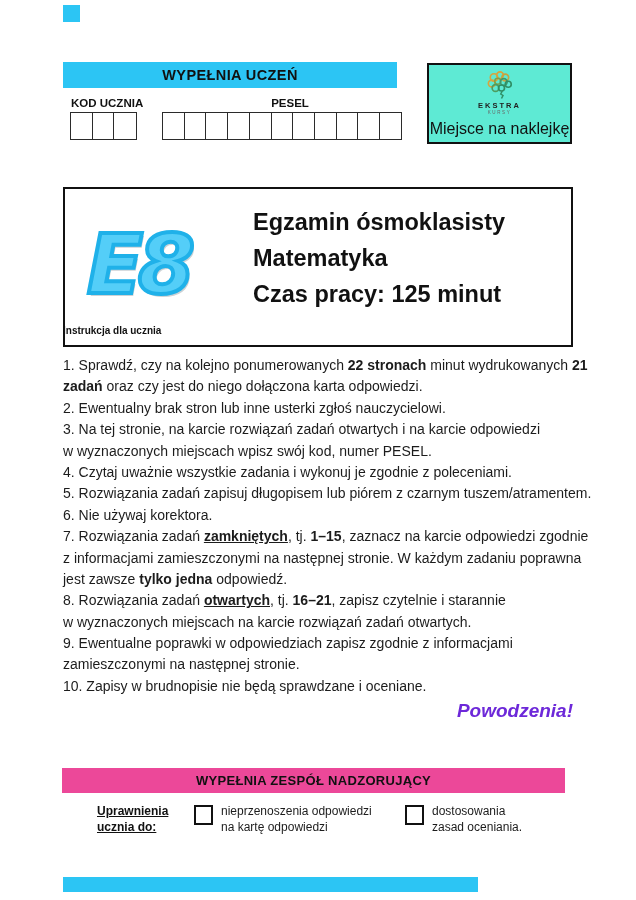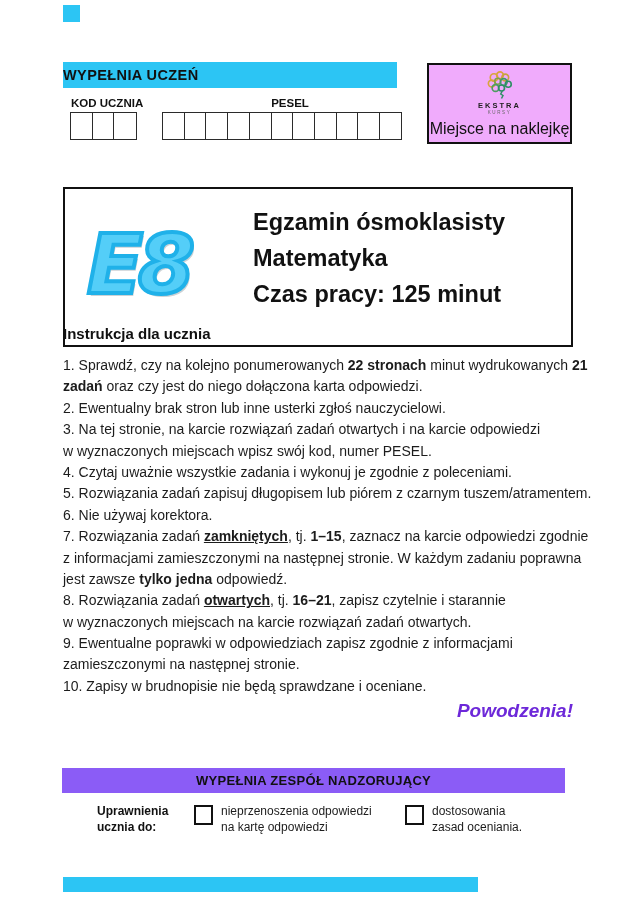--- a/index.html
+++ b/index.html
@@ -9,39 +9,39 @@
     position:relative; width:636px; height:900px; background:#ffffff;
     overflow:hidden; margin:0 auto;
   }
   .abs { position:absolute; }
 
   
   .accent-bg { background:#2CC5F4; }
   .corner-mark { left:63px; top:5px; width:17px; height:17px; }
   .student-header {
     left:63px; top:62px; width:334px; height:26px;
-    display:flex; align-items:center; 
+    display:flex; align-items:center; justify-content:center;
     font-weight:bold; font-size:14.5px; letter-spacing:.4px; color:#111;
   }
 
   .field-label { font-weight:bold; font-size:11.5px; color:#111; }
   .kod-label   { left:71px;  top:97px; }
   .pesel-label { left:162px; top:97px; width:256px; text-align:center; }
 
   .box-row { display:flex; }
   .kod-boxes   { left:70px;  top:112px; }
   .pesel-boxes { left:162px; top:112px; }
   .cell {
     width:23.3px; height:28px; border:1.6px solid #2b2b2b;
     margin-right:-1.6px; background:#fff;
   }
 
   .sticker-box {
     left:427px; top:63px; width:145px; height:81px;
-    border:2px solid #111; background:#f0abfc; text-align:center; padding-top:5px;
+    border:2px solid #111; background:#5eead4; text-align:center; padding-top:5px;
   }
   .brain-icon { display:block; margin:0 auto; }
   .logo-name { font-size:7.5px; font-weight:bold; letter-spacing:2px; color:#222; margin-top:1px; }
   .logo-sub  { font-size:4.5px; letter-spacing:1.6px; color:#666; }
   .sticker-label { font-size:16px; color:#111; margin-top:5px; }
 
   .title-box {
     left:63px; top:187px; width:510px; height:160px;
     border:2px solid #111; background:#fff;
   }
@@ -50,37 +50,37 @@
     font-family:"DejaVu Sans", sans-serif; font-weight:bold; font-style:italic;
     font-size:82px; line-height:1; letter-spacing:-5px;
     -webkit-text-stroke:4px #1FB1E9;
     text-shadow:2px 3px 0 rgba(110,125,135,.35);
   }
   .title-lines {
     position:absolute; left:188px; top:15px;
     font-weight:bold; font-size:23.5px; line-height:36px; color:#111;
   }
 
-  .instr-heading { left:63px; top:325px; font-weight:bold; font-size:15px; color:#111; }
+  .instr-heading { left:63px; top:325px; font-weight:bold; font-size:10px; color:#111; }
   .instr-list { left:63px; top:355px; width:560px; font-size:14px; color:#1c1c1c; }
   .instr-line { height:21.4px; line-height:21.4px; white-space:nowrap; }
   .instr-line .b { font-weight:bold; }
   .instr-line .u { text-decoration:underline; }
 
   .closing {
     left:63px; top:700px; width:510px; text-align:right;
     font-weight:bold; font-style:italic; font-size:19px; color:#6d28d9;
   }
 
   .supervisor-header {
     left:62px; top:768px; width:503px; height:25px;
     display:flex; align-items:center; justify-content:center;
     font-weight:bold; font-size:13px; letter-spacing:.3px; color:#111;
   }
-  .row-label { left:97px; top:803px; font-weight:bold; font-size:12px; line-height:16px; color:#111; }
+  .row-label { left:97px; top:803px; font-weight:bold; font-size:12px; line-height:16px; color:#111;text-decoration:underline; }
   .checkbox { width:19px; height:20px; border:2px solid #111; background:#fff; }
   .cb-1 { left:194px; top:805px; }
   .cb-2 { left:405px; top:805px; }
   .opt-text { font-size:12px; line-height:16px; color:#1c1c1c; }
   .opt-1 { left:221px; top:803px; }
   .opt-2 { left:432px; top:803px; }
 
   .bottom-bar { left:63px; top:877px; width:415px; height:15px; }
 </style>
 </head>
@@ -157,21 +157,21 @@
       <div class="instr-line"><span>z informacjami zamieszczonymi na następnej stronie. W każdym zadaniu poprawna</span></div>
       <div class="instr-line"><span>jest zawsze </span><span class="b">tylko jedna</span><span> odpowiedź.</span></div>
       <div class="instr-line"><span>8. Rozwiązania zadań </span><span class="b u">otwartych</span><span>, tj. </span><span class="b">16–21</span><span>, zapisz czytelnie i starannie</span></div>
       <div class="instr-line"><span>w wyznaczonych miejscach na karcie rozwiązań zadań otwartych.</span></div>
       <div class="instr-line"><span>9. Ewentualne poprawki w odpowiedziach zapisz zgodnie z informacjami</span></div>
       <div class="instr-line"><span>zamieszczonymi na następnej stronie.</span></div>
       <div class="instr-line"><span>10. Zapisy w brudnopisie nie będą sprawdzane i oceniane.</span></div>
     </div>
   <div class="abs closing">Powodzenia!</div>
 
-  <div class="abs accent-bg supervisor-header" style="background: #8b5cf6;">
+  <div class="abs accent-bg supervisor-header" style="background: #ec4899;">
     <span>WYPEŁNIA ZESPÓŁ NADZORUJĄCY</span>
   </div>
 
   <div class="abs row-label" id="row-label">
       <div>Uprawnienia</div>
       <div>ucznia do:</div>
     </div>
   <div class="abs checkbox cb-1"></div>
   <div class="abs opt-text opt-1" id="opt-1">
       <div>nieprzenoszenia odpowiedzi</div>

